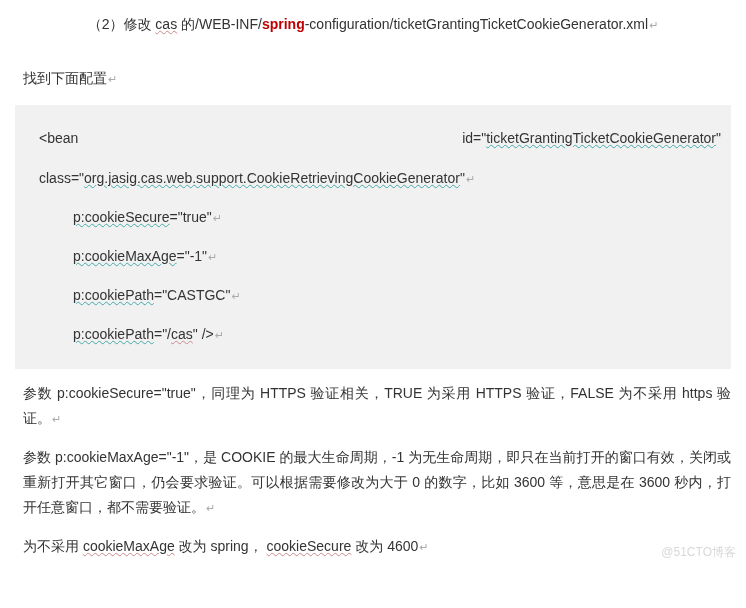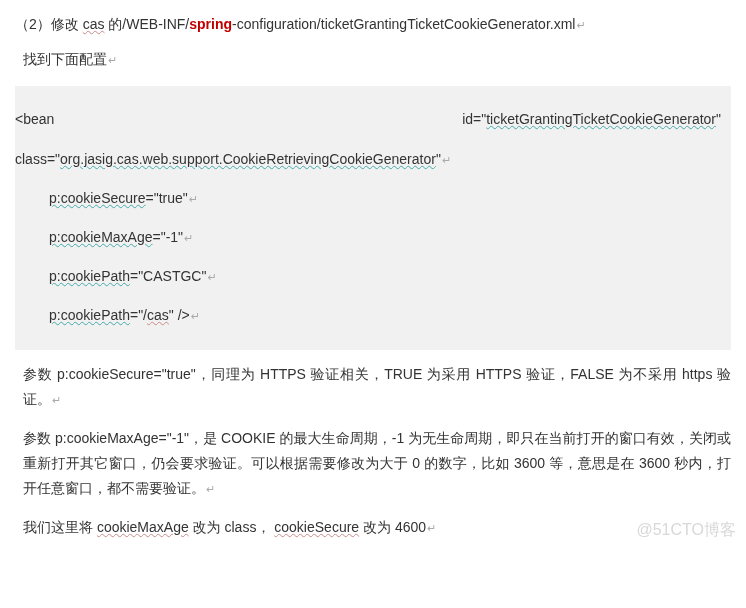--- a/index.html
+++ b/index.html
@@ -6,42 +6,42 @@
     body {
       font-family: "Microsoft YaHei", "SimSun", Arial, sans-serif;
       font-size: 14px;
       line-height: 1.8;
       color: #333;
       background: #fff;
       padding: 12px 15px 10px 15px;
       width: 746px;
       position: relative;
     }
-    .title-line { margin-bottom: 10px; }
+    .title-line { margin-bottom: 29px; text-align: center; }
     .red-bold { color: #c00000; font-weight: bold; }
     .para { margin: 10px 0 14px 8px; text-align: justify; }
     .code-block {
       background: #f1f1f1;
-      padding: 14px 10px 14px 0;
+      padding: 14px 10px 14px 24px;
       margin: 4px 0 12px 0;
       line-height: 2.8;
       font-size: 14px;
     }
     .code-line1 { display: flex; justify-content: space-between; align-items: baseline; }
     .code-left { padding-left: 0; }
     .code-right { text-align: right; }
     .code-indent1 { padding-left: 0; }
     .code-indent2 { padding-left: 34px; display: block; }
     .ret { color: #aaa; font-size: 11px; padding-left: 1px; }
     .watermark {
       position: absolute;
       bottom: 6px;
       right: 10px;
       color: #d8d8d8;
-      font-size: 16px;
+      font-size: 12px;
       letter-spacing: 0;
     }
     .wavy2 { text-decoration: underline wavy #4aa; text-decoration-thickness: 1px; }
     .wavy3 { text-decoration: underline wavy #c88; text-decoration-thickness: 1px; }
   </style>
 </head>
 <body>
 
 <div class="title-line">
   <span>（2）修改 </span><span class="wavy3">cas</span><span> 的/WEB-INF/</span><span class="red-bold">spring</span><span>-configuration/ticketGrantingTicketCookieGenerator.xml</span><span class="ret">↵</span>
@@ -67,16 +67,16 @@
 
 <div class="para">
   <span>参数 p:cookieSecure="true"，同理为 HTTPS 验证相关，TRUE 为采用 HTTPS 验证，FALSE 为不采用 https 验证。</span><span class="ret">↵</span>
 </div>
 
 <div class="para">
   <span>参数 p:cookieMaxAge="-1"，是 COOKIE 的最大生命周期，-1 为无生命周期，即只在当前打开的窗口有效，关闭或重新打开其它窗口，仍会要求验证。可以根据需要修改为大于 0 的数字，比如 3600 等，意思是在 3600 秒内，打开任意窗口，都不需要验证。</span><span class="ret">↵</span>
 </div>
 
 <div class="para" style="margin-bottom:0">
-  <span>我们这里将 </span><span class="wavy3">cookieMaxAge</span><span> 改为 class，   </span><span class="wavy3">cookieSecure</span><span>  改为 4600</span><span class="ret">↵</span>
+  <span>为不采用 </span><span class="wavy3">cookieMaxAge</span><span> 改为 spring，   </span><span class="wavy3">cookieSecure</span><span>  改为 4600</span><span class="ret">↵</span>
 </div>
 
 <div class="watermark">@51CTO博客</div>
 
 </body></html>

